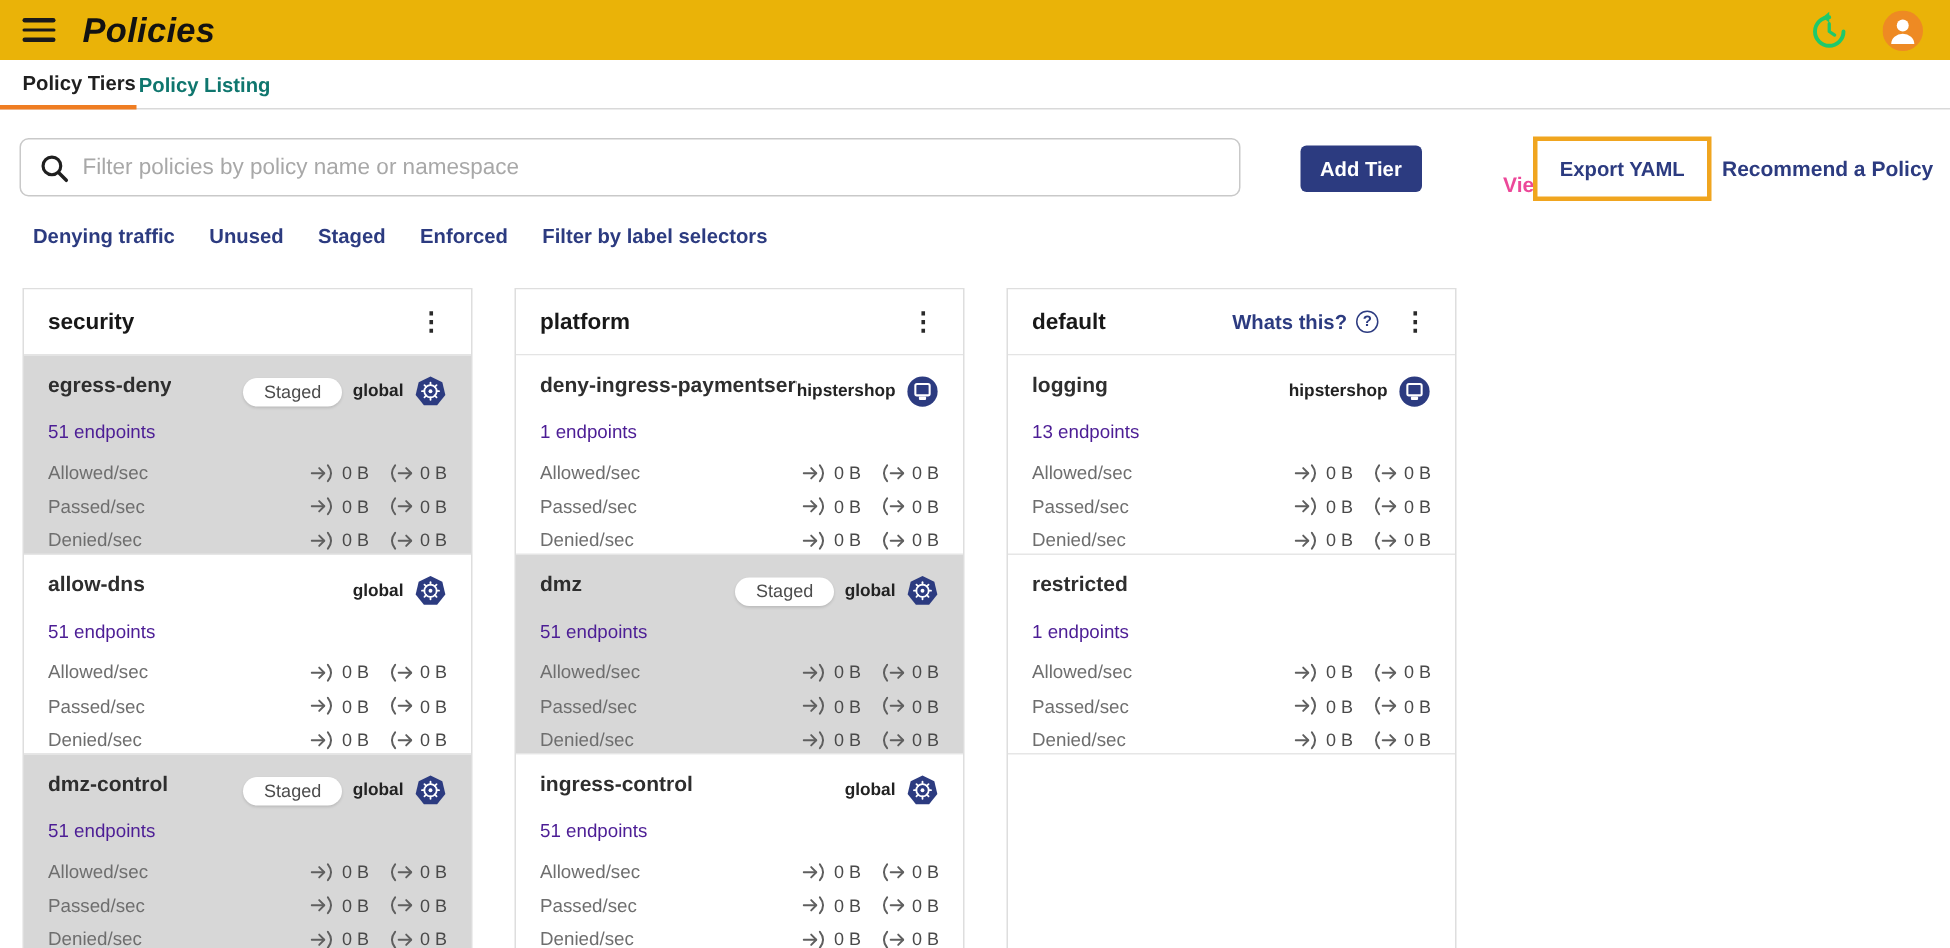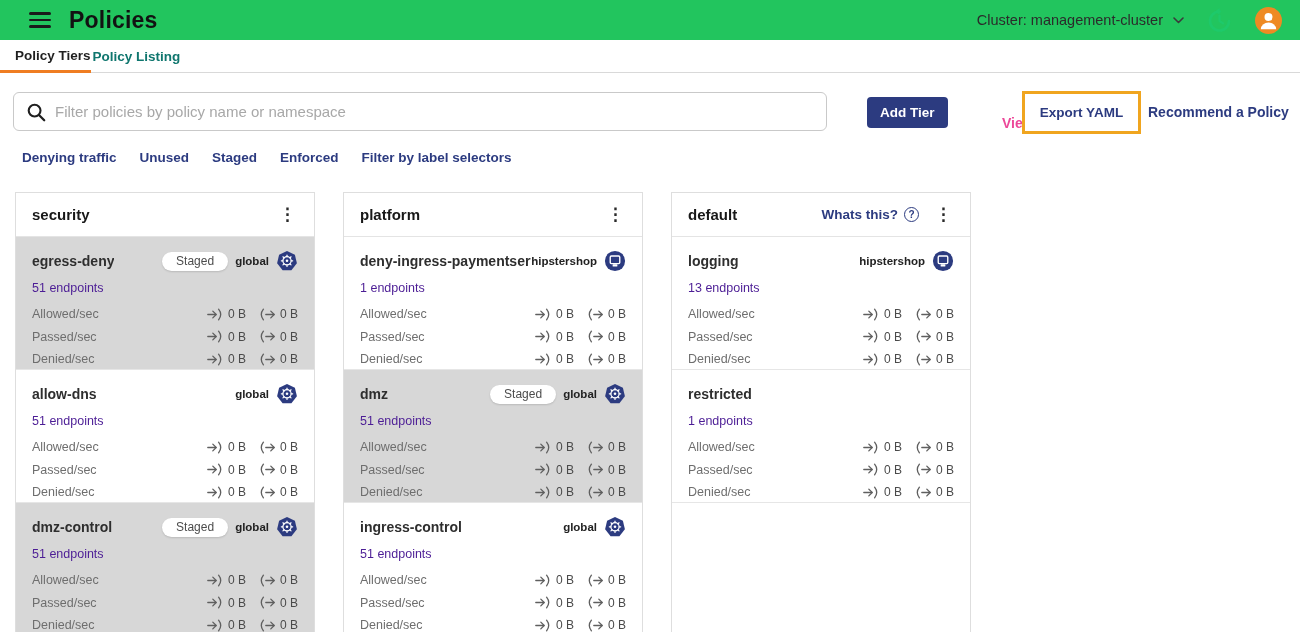--- a/index.html
+++ b/index.html
@@ -1,20 +1,20 @@
 <!DOCTYPE html>
 <html><head>
 <meta charset="utf-8">
 <style>
   * { margin:0; padding:0; box-sizing:border-box; }
   html,body { width:1300px; height:632px; overflow:hidden; background:#fff;
     font-family:"Liberation Sans", sans-serif; position:relative; }
 
   
-  .topbar { display:flex; align-items:center; height:40px; padding:0 18px 0 29px; background:#22c55e; }
+  .topbar { display:flex; align-items:center; height:40px; padding:0 18px 0 15px; background:#eab308;font-style:italic; }
   .hamburger { width:22px; cursor:pointer; display:flex; flex-direction:column; gap:4px; }
   .hamburger span { display:block; height:2.6px; background:#1a1a1a; border-radius:2px; }
   .page-title { margin-left:18px; font-size:23px; font-weight:800; color:#121212; letter-spacing:.2px; }
   .topbar-spacer { flex:1; }
   .topbar-right { display:flex; align-items:center; gap:22px; }
   .cluster-select { display:flex; align-items:center; gap:10px; font-size:14.5px; color:#2b2b2b; cursor:pointer; }
   .cluster-select .chev { color:#3a3a3a; display:flex; }
   .icon-btn { display:flex; align-items:center; cursor:pointer; }
 
   
@@ -56,21 +56,21 @@
   .tier-name { font-size:15px; font-weight:700; color:#181818; }
   .tier-head-right { display:flex; align-items:center; gap:12px; }
   .whats-this { display:flex; align-items:center; gap:6px; color:#2c3b80; font-size:13.5px; font-weight:600; cursor:pointer; }
   .help-circle { width:15px; height:15px; border:1.4px solid #2c3b80; border-radius:50%;
     font-size:10px; font-weight:700; color:#2c3b80; display:flex; align-items:center; justify-content:center; }
   .kebab { font-size:17px; font-weight:700; color:#2a2a2a; cursor:pointer; line-height:1; padding:2px 4px; }
 
   
   .policy-card { height:133px; padding:11px 16px 0 16px; background:#fff; border-bottom:1px solid #e6e6e6; cursor:pointer; }
   .policy-card.staged-bg { background:#d7d7d7; }
-  .card-head { display:flex; align-items:center; justify-content:space-between; height:26px; }
+  .card-head { display:flex; justify-content:space-between; height:26px; }
   .policy-name { font-size:14px; font-weight:600; color:#2e2e2e; white-space:nowrap; overflow:hidden; }
   .card-head-right { display:flex; align-items:center; gap:7px; white-space:nowrap; }
   .staged-pill { background:#fff; border-radius:11px; padding:2.5px 14px; font-size:12px; color:#4c4c4c;
     box-shadow:0 1px 2px rgba(0,0,0,.14); }
   .scope-label { font-size:11.5px; font-weight:700; color:#222; }
   .scope-icon { display:flex; }
   .endpoints-link { display:inline-block; margin-top:7px; font-size:12.5px; color:#4c1d95; text-decoration:none; cursor:pointer; }
   .metric-rows { margin-top:7px; }
   .metric-row { display:flex; align-items:center; justify-content:space-between; height:22.5px; }
   .m-label { font-size:12.5px; color:#6e6e6e; }
@@ -83,28 +83,20 @@
 
 <div class="topbar">
   <div class="hamburger">
       <span></span>
       <span></span>
       <span></span>
     </div>
   <div class="page-title">Policies</div>
   <div class="topbar-spacer"></div>
   <div class="topbar-right">
-    <div class="cluster-select">
-      <span>Cluster: management-cluster</span>
-      <span class="chev">
-        <svg width="11" height="7" viewBox="0 0 11 7">
-            <polyline points="1,1 5.5,5.5 10,1" fill="none" stroke="currentColor" stroke-width="1.6" stroke-linecap="round" stroke-linejoin="round"></polyline>
-          </svg>
-      </span>
-    </div>
     <span class="icon-btn">
       <svg width="27" height="27" viewBox="0 0 27 27">
         <path d="M13.5 4.5 a9.5 9.5 0 1 0 9.5 9.5" fill="none" stroke="#1ec96b" stroke-width="2.6" stroke-linecap="round"></path>
         <polygon points="13.5,0.9 13.5,8.1 9.2,4.5" fill="#1ec96b"></polygon>
         <path d="M13.5 8.8 v5.2 l3.6 2.4" fill="none" stroke="#1ec96b" stroke-width="2.2" stroke-linecap="round" stroke-linejoin="round"></path>
       </svg>
     </span>
     <span class="icon-btn">
       <svg width="27" height="27" viewBox="0 0 27 27">
         <circle cx="13.5" cy="13.5" r="13.5" fill="#ee8a23"></circle>

